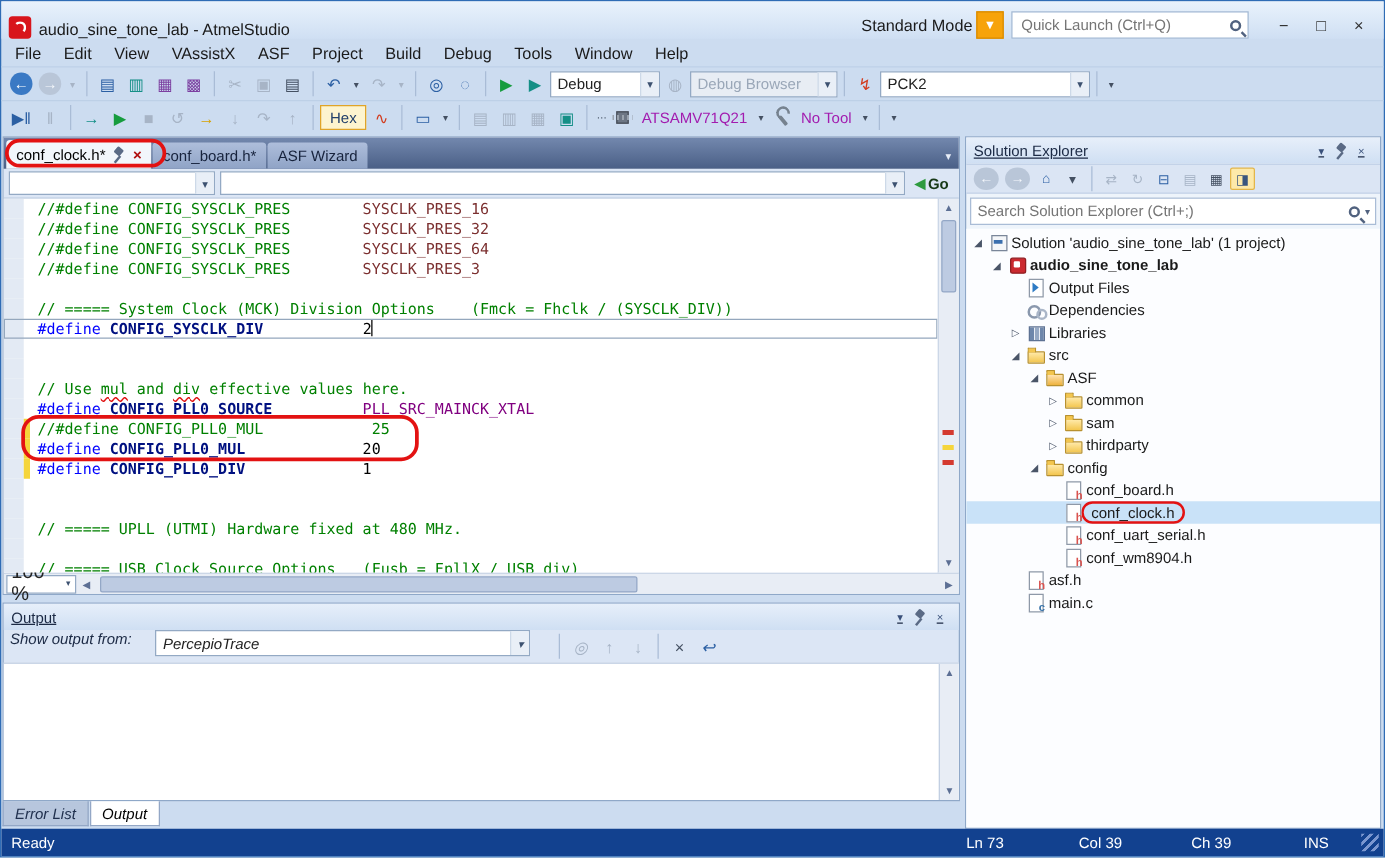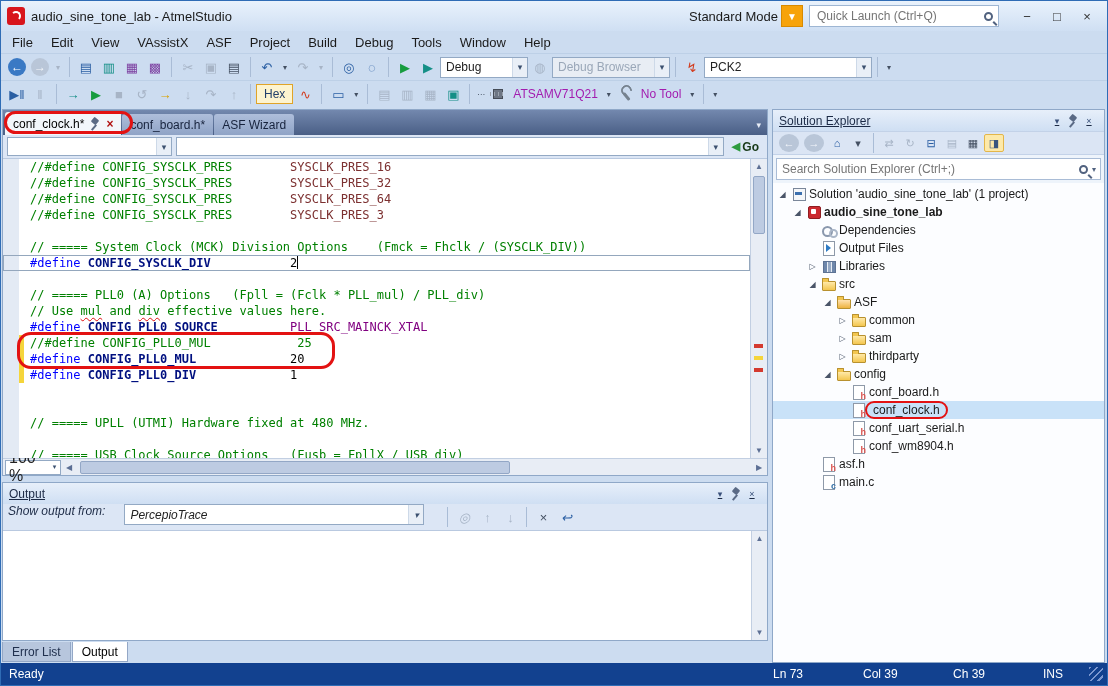--- a/index.html
+++ b/index.html
@@ -1,21 +1,21 @@
 <!DOCTYPE html>
 <html><head>
 <meta charset="utf-8">
 <style>
   html,body{margin:0;padding:0;background:#9db4cd;}
   *{box-sizing:border-box;}
   #app{width:1108px;height:686px;border:1px solid #2f6cb5;display:flex;flex-direction:column;
        background:#ccdcf0;font-family:"Liberation Sans",sans-serif;position:relative;overflow:hidden;}
 
   
-  .titlebar{height:30px;display:flex;align-items:center;gap:6px;padding:0 6px;
+  .titlebar{height:30px;display:flex;align-items:flex-end;gap:6px;padding:0 6px;
             background:linear-gradient(#e9f2fc,#cfdff3);}
   .app-icon{width:18px;height:18px;background:#d8151c;border-radius:3px;position:relative;flex-shrink:0;}
   .app-icon::after{content:"";position:absolute;inset:4px;border:2px solid #fff;border-radius:50%;
                    border-left-color:transparent;border-bottom-color:transparent;}
   .title-text{font-size:13px;color:#1a1a1a;}
   .mode-group{margin-left:auto;display:flex;align-items:center;gap:3px;}
   .mode-label{font-size:13px;color:#1a1a1a;}
   .mode-btn{width:22px;height:22px;background:#f7a30a;border:1px solid #d88a00;color:#fff;
             display:flex;align-items:center;justify-content:center;font-size:10px;}
   .quicklaunch{width:190px;height:22px;background:#fff;border:1px solid #9eb6d3;
@@ -124,21 +124,21 @@
   .panel-header .hdr-icons{margin-left:auto;display:flex;align-items:center;}
   .panel-header .tb-icon{width:18px;height:16px;font-size:9px;color:#39507a;}
   .panel-header .shp{width:14px;height:16px;}
   .panel-header .shp-pin::before{left:4px;top:2px;} .panel-header .shp-pin::after{left:5px;top:8px;}
   .out-toolbar{height:26px;display:flex;gap:19px;padding:0 5px;font-size:12px;color:#1c2a45;flex-shrink:0;font-style:italic;}
   .out-content{flex:1;background:#fff;border-top:1px solid #b9c9e0;position:relative;min-height:0;}
   .out-scroll{position:absolute;right:0;top:0;bottom:0;width:16px;background:#e8edf5;border-left:1px solid #c2cfe2;
               display:flex;flex-direction:column;justify-content:space-between;align-items:center;font-size:8px;color:#5c6f94;padding:3px 0;}
 
   
-  #btabs{height:22px;display:flex;align-items:center;gap:1px;flex-shrink:0;}
+  #btabs{height:22px;display:flex;align-items:flex-start;gap:1px;flex-shrink:0;font-style:italic;}
   .btab{height:20px;padding:0 9px;font-size:12px;display:flex;align-items:center;background:#b7c6dd;
         border:1px solid #93a7c6;border-top:none;color:#20304e;}
   .btab.active{background:#fff;color:#000;}
 
   
   .se{width:333px;display:flex;flex-direction:column;background:#eef4fb;border:1px solid #8fa8c8;min-height:0;}
   #se-tb{height:24px;display:flex;align-items:center;gap:1px;padding:0 4px;background:#dbe5f4;
          border-top:1px solid #c3d2e8;border-bottom:1px solid #c3d2e8;flex-shrink:0;}
   #se-tb .tb-icon{width:20px;height:18px;font-size:11px;}
   .se-search{height:22px;margin:3px;background:#fff;border:1px solid #a9bcd6;display:flex;align-items:center;flex-shrink:0;}
@@ -332,21 +332,21 @@
           <div id="code">
             <div class="ann-code"></div>
           <div class="cline"><span class="gut"></span><span class="chgbar"></span><span class="ltext"><span class="cm">//#define CONFIG_SYSCLK_PRES</span><span>        </span><span class="cv">SYSCLK_PRES_16</span></span></div>
               <div class="cline"><span class="gut"></span><span class="chgbar"></span><span class="ltext"><span class="cm">//#define CONFIG_SYSCLK_PRES</span><span>        </span><span class="cv">SYSCLK_PRES_32</span></span></div>
               <div class="cline"><span class="gut"></span><span class="chgbar"></span><span class="ltext"><span class="cm">//#define CONFIG_SYSCLK_PRES</span><span>        </span><span class="cv">SYSCLK_PRES_64</span></span></div>
               <div class="cline"><span class="gut"></span><span class="chgbar"></span><span class="ltext"><span class="cm">//#define CONFIG_SYSCLK_PRES</span><span>        </span><span class="cv">SYSCLK_PRES_3</span></span></div>
               <div class="cline"><span class="gut"></span><span class="chgbar"></span><span class="ltext"></span></div>
               <div class="cline"><span class="gut"></span><span class="chgbar"></span><span class="ltext"><span class="cm">// ===== System Clock (MCK) Division Options    (Fmck = Fhclk / (SYSCLK_DIV))</span></span></div>
               <div class="cline cur"><span class="gut"></span><span class="chgbar"></span><span class="ltext"><span class="pp">#define </span><span class="mc">CONFIG_SYSCLK_DIV</span><span>           </span><span>2</span><span class="caret"></span></span></div>
               <div class="cline"><span class="gut"></span><span class="chgbar"></span><span class="ltext"></span></div>
-              <div class="cline"><span class="gut"></span><span class="chgbar"></span><span class="ltext"><span class="cm">// ===== PLL0 (A) Options   (Fpll = (Fclk * PLL_mul) / PLL_div)</span></span></div>
+              <div class="cline"><span class="gut"></span><span class="chgbar"></span></div>
               <div class="cline"><span class="gut"></span><span class="chgbar"></span><span class="ltext"><span class="cm">// Use </span><span class="cm sq">mul</span><span class="cm"> and </span><span class="cm sq">div</span><span class="cm"> effective values here.</span></span></div>
               <div class="cline"><span class="gut"></span><span class="chgbar"></span><span class="ltext"><span class="pp">#define </span><span class="mc">CONFIG_PLL0_SOURCE</span><span>          </span><span class="vl">PLL_SRC_MAINCK_XTAL</span></span></div>
               <div class="cline"><span class="gut"></span><span class="chgbar chg"></span><span class="ltext"><span class="cm">//#define CONFIG_PLL0_MUL            25</span></span></div>
               <div class="cline"><span class="gut"></span><span class="chgbar chg"></span><span class="ltext"><span class="pp">#define </span><span class="mc">CONFIG_PLL0_MUL</span><span>             </span><span>20</span></span></div>
               <div class="cline"><span class="gut"></span><span class="chgbar chg"></span><span class="ltext"><span class="pp">#define </span><span class="mc">CONFIG_PLL0_DIV</span><span>             </span><span>1</span></span></div>
               <div class="cline"><span class="gut"></span><span class="chgbar"></span><span class="ltext"></span></div>
               <div class="cline"><span class="gut"></span><span class="chgbar"></span><span class="ltext"></span></div>
               <div class="cline"><span class="gut"></span><span class="chgbar"></span><span class="ltext"><span class="cm">// ===== UPLL (UTMI) Hardware fixed at 480 MHz.</span></span></div>
               <div class="cline"><span class="gut"></span><span class="chgbar"></span><span class="ltext"></span></div>
               <div class="cline"><span class="gut"></span><span class="chgbar"></span><span class="ltext"><span class="cm">// ===== USB Clock Source Options   (</span><span class="cm sq">Fusb</span><span class="cm"> = FpllX / USB_div)</span></span></div>
@@ -447,27 +447,27 @@
             <span class="ti ti-sol"></span>
             <span class="tlabel">Solution 'audio_sine_tone_lab' (1 project)</span>
           </div>
           <div class="trow" style="padding-left: 19px;">
             <span class="tarrow">◢</span>
             <span class="ti ti-proj"></span>
             <span class="tlabel bold">audio_sine_tone_lab</span>
           </div>
           <div class="trow" style="padding-left: 34px;">
             <span class="tarrow"></span>
+            <span class="ti ti-out"></span>
+            <span class="tlabel">Output Files</span>
+          </div>
+          <div class="trow" style="padding-left: 34px;">
+            <span class="tarrow"></span>
             <span class="ti ti-deps"></span>
             <span class="tlabel">Dependencies</span>
-          </div>
-          <div class="trow" style="padding-left: 34px;">
-            <span class="tarrow"></span>
-            <span class="ti ti-out"></span>
-            <span class="tlabel">Output Files</span>
           </div>
           <div class="trow" style="padding-left: 34px;">
             <span class="tarrow">▷</span>
             <span class="ti ti-lib"></span>
             <span class="tlabel">Libraries</span>
           </div>
           <div class="trow" style="padding-left: 34px;">
             <span class="tarrow">◢</span>
             <span class="ti ti-folder"></span>
             <span class="tlabel">src</span>

